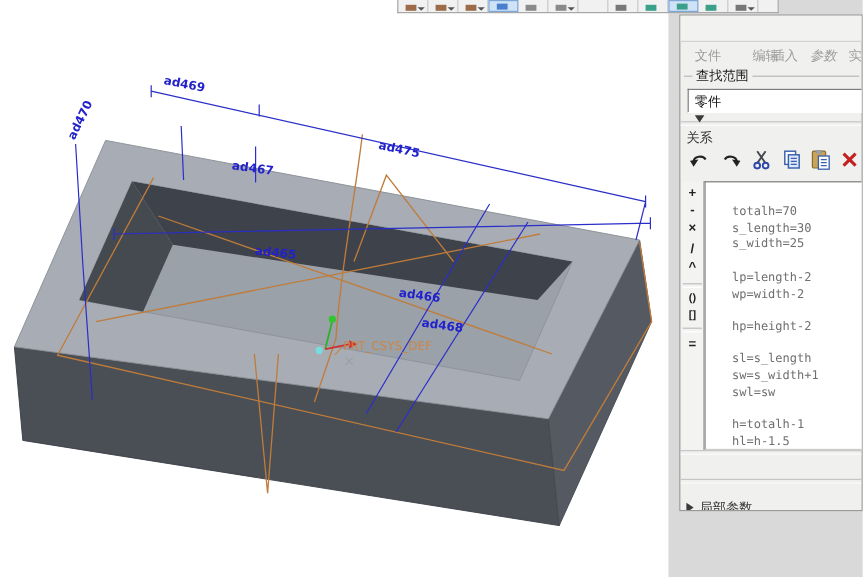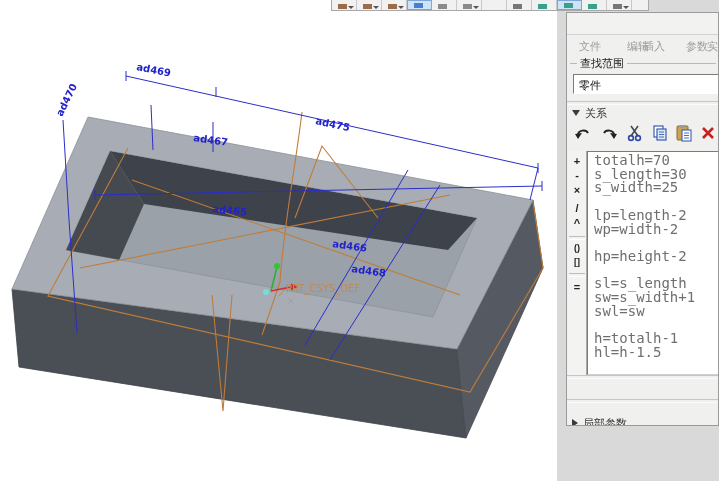--- a/index.html
+++ b/index.html
@@ -25,36 +25,36 @@
 
   
   #panel{
     position:absolute;left:566px;top:12px;width:153px;height:414px;
     background:#f0f0ee;border:1px solid #9a9a9a;box-sizing:border-box;
     overflow:hidden;
   }
   #panel .titlebar{position:absolute;left:0;top:0;width:100%;height:21px;border-bottom:1px solid #d2d2d2;background:#f2f2f0;}
   .menubar{position:absolute;left:0;top:26px;width:220px;height:16px;}
   .menu-item{position:absolute;top:0;font-size:11px;color:#9d9d9d;white-space:nowrap;text-align:right;}
-  .mi0{left:12px;} .mi1{left:60px;} .mi2{left:76px;} .mi3{left:119px;} .mi4{left:140px;}
+  .mi0{left:12px;} .mi1{left:60px;} .mi2{left:76px;} .mi3{left:108px;font-style:italic;} .mi4{left:140px;}
 
   .groupbox-line{position:absolute;left:3px;top:50px;width:146px;height:1px;background:#b9b9b9;}
   .groupbox-label{position:absolute;left:10px;top:43px;font-size:11px;font-weight:normal;color:#1a1a1a;
     background:#f0f0ee;padding:0 3px;z-index:2;}
   .combo{
     position:absolute;left:6px;top:61px;width:152px;height:20px;background:#ffffff;
     border-top:1px solid #7b7b7b;border-left:1px solid #7b7b7b;
     border-bottom:1px solid #ffffff;border-right:1px solid #ffffff;
     font-size:11px;color:#111;line-height:20px;padding-left:5px;box-sizing:border-box;
   }
   .sep-groove{position:absolute;left:0;width:100%;height:2px;border-top:1px solid #c6c6c6;border-bottom:1px solid #fbfbfb;}
   .sep1{top:88px;} .sep2{top:362px;} .sep3{top:386px;}
 
   .section-header{position:absolute;left:5px;height:14px;font-size:11px;color:#333;display:flex;align-items:center;gap:5px;}
-  .sh-relations{top:93px;}
+  .sh-relations{top:83px;flex-direction:column;}
   .sh-local{top:368px;margin-top:35px;}
   .tri-down{width:0;height:0;border-left:4px solid transparent;border-right:4px solid transparent;border-top:6px solid #3a3a3a;}
   .tri-right{width:0;height:0;border-top:4px solid transparent;border-bottom:4px solid transparent;border-left:6px solid #3a3a3a;}
 
   .edit-toolbar{position:absolute;left:0;top:108px;width:100%;height:26px;}
   .etb-btn{position:absolute;top:2px;width:22px;height:22px;background:transparent;border:none;padding:0;cursor:default;}
   .e0{left:5px;} .e1{left:31px;} .e2{left:57px;} .e3{left:82px;} .e4{left:106px;} .e5{left:130px;}
 
   .op-strip{
     position:absolute;left:1px;top:138px;width:19px;height:224px;
@@ -64,23 +64,23 @@
   .op-sm{font-size:9px;}
   .op-groove{position:absolute;left:1px;width:16px;height:2px;border-top:1px solid #bdbdbd;border-bottom:1px solid #ffffff;}
 
   .code-box{
     position:absolute;left:20px;top:138px;width:134px;height:224px;background:#ffffff;
     border-top:1px solid #7a7a7a;border-left:1px solid #7a7a7a;
     border-bottom:1px solid #cfcfcf;border-right:1px solid #cfcfcf;
     box-sizing:border-box;overflow:hidden;
   }
   .code-box pre{
-    margin:0;padding:2px 0 0 6px;white-space:pre;
+    margin:16px;padding:2px 0 0 6px;white-space:pre;
     font-family:"DejaVu Sans Mono","Liberation Mono",monospace;
-    font-size:14px;line-height:13.7px;color:#6f6f6f;
+    font-size:10px;line-height:13.7px;color:#6f6f6f;
   }
 </style>
 </head>
 <body>
 
 <svg id="viewport" width="719" height="481" viewBox="0 0 719 481" style="position:absolute;left:0;top:0;">
   <defs>
     <clipPath id="pocketClip">
       <polygon points="110,151 477,218 433,317 66,250"></polygon>
     </clipPath>

